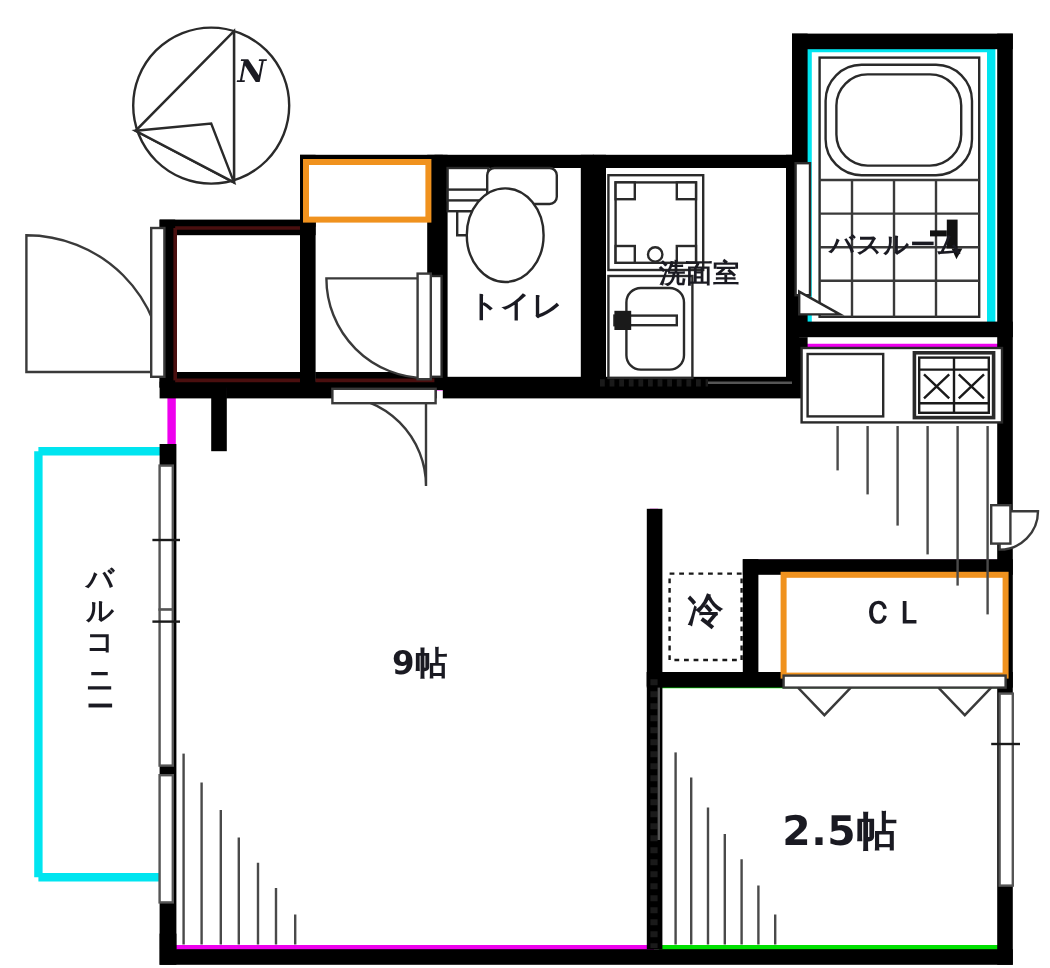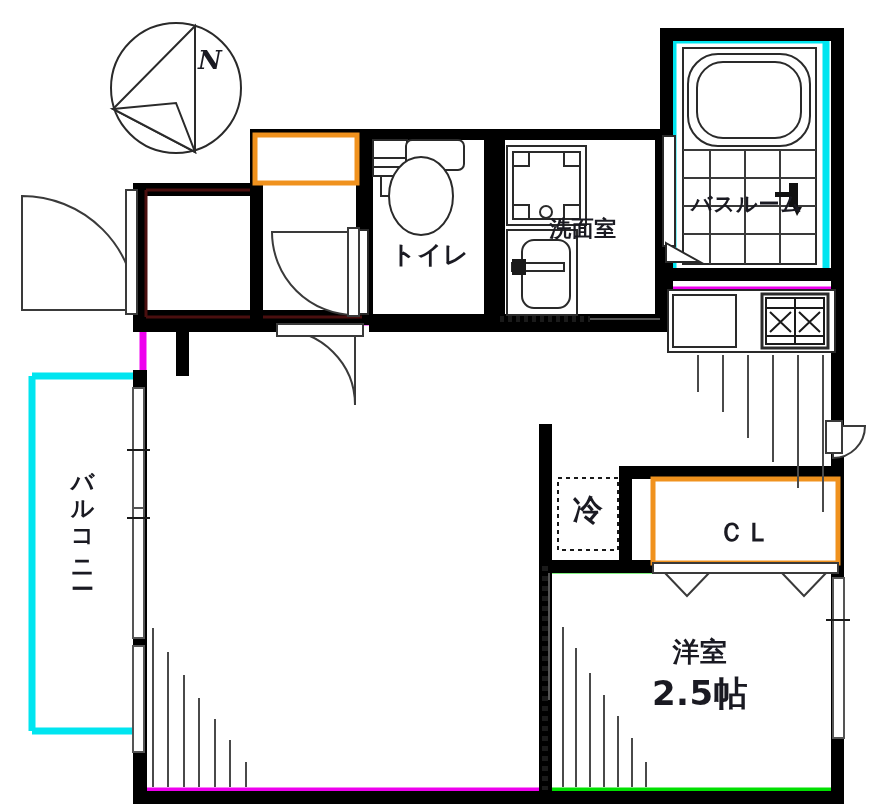--- a/index.html
+++ b/index.html
@@ -314,23 +314,23 @@
 
   <div class="lbl lbl-n" style="left:198px; top:45px; font-size:26px;">N</div>
 
 
   <div class="lbl" style="left:380px; top:240px; width:100px; font-size:25px;">トイレ</div>
 
   <div class="lbl" style="left:528px; top:216px; width:110px; font-size:22px;">洗面室</div>
 
   <div class="lbl lbl-bath" style="left:674px; top:192px; width:146px; font-size:21px;">バスルーム</div>
 
+  <div class="lbl" style="left:280px; top:538px; width:140px; font-size:27px;">9帖</div>
 
   <div class="lbl lbl-vert" style="left:62px; top:455px; width:34px; font-size:23px;">バルコニー</div>
 
-  <div class="lbl" style="left:640px; top:636px; width:120px; font-size:27px;">洋室</div>
   <div class="lbl" style="left:640px; top:673px; width:120px; font-size:34px;">2.5帖</div>
 
   <div class="lbl" style="left:565px; top:492px; width:46px; font-size:30px;">冷</div>
 
-  <div class="lbl" style="left:700px; top:517px; width:90px; font-size:26px;">ＣＬ</div>
+  <div class="lbl" style="left:700px; top:496px; width:90px; font-size:26px;">ＣＬ</div>
 
 </div>
 
 </body></html>

